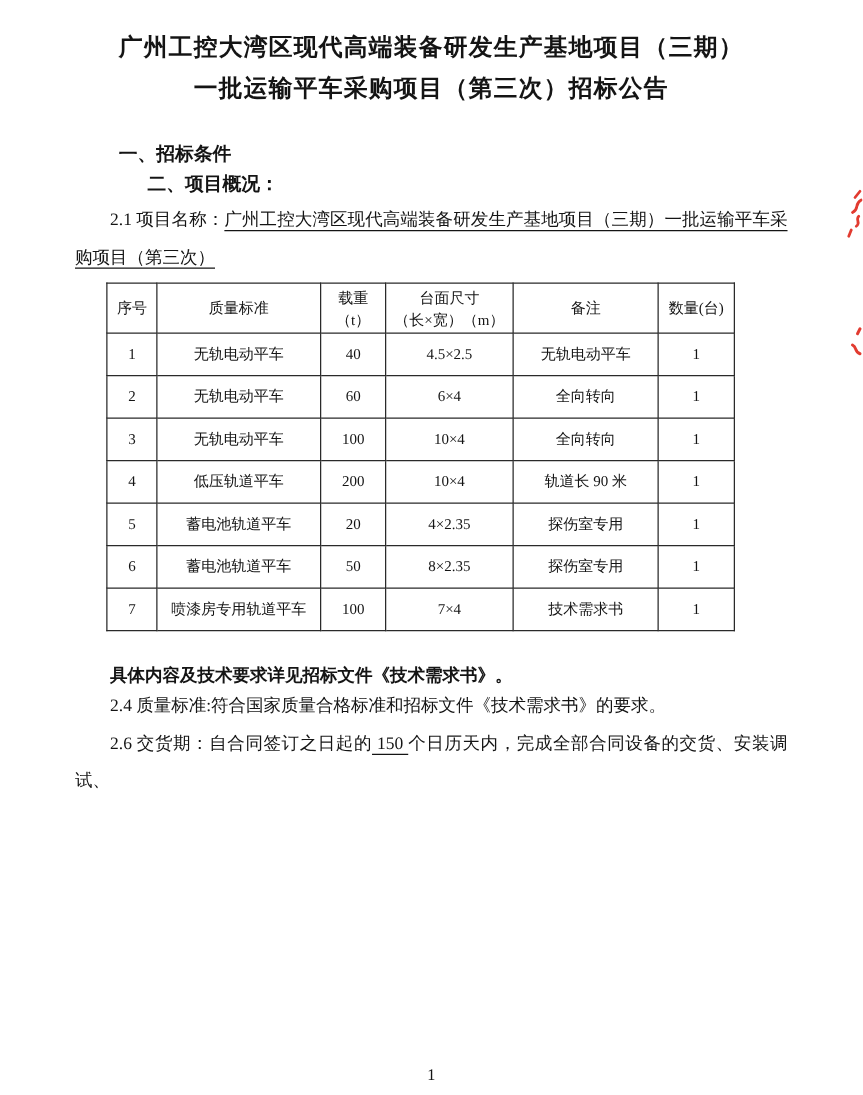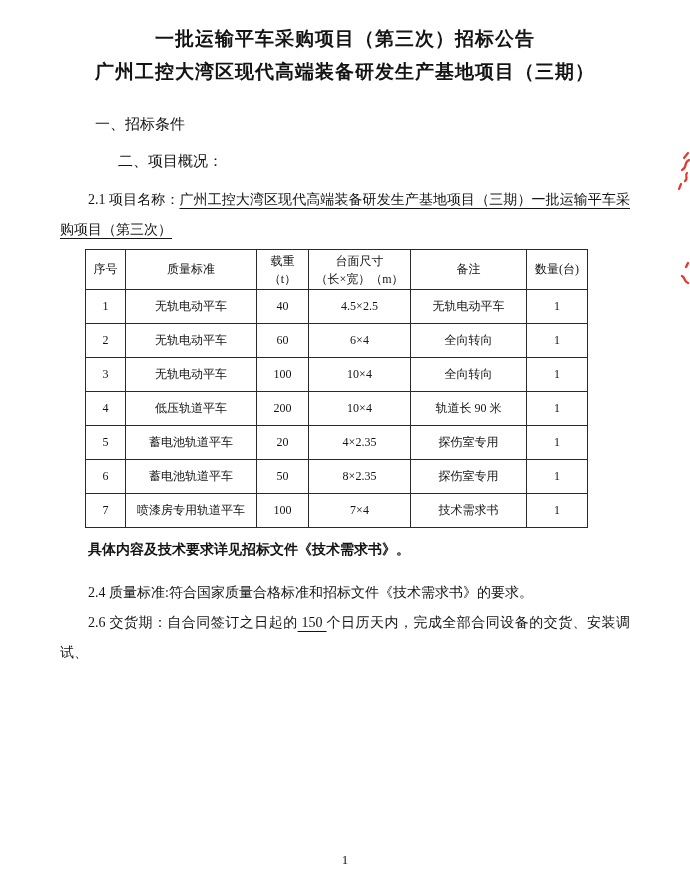--- a/index.html
+++ b/index.html
@@ -18,80 +18,80 @@
   .title-line {
     text-align:center;
     font-family:"Liberation Sans","DejaVu Sans",sans-serif;
     font-weight:bold;
     font-size:19px;
     line-height:33px;
     letter-spacing:1px;
   }
   .h-sec {
     font-family:"Liberation Sans","DejaVu Sans",sans-serif;
-    font-weight:normal;
+    font-weight:bold;
     font-size:15px;
     line-height:20px;
   }
   .h-sec1 { margin-top:26px; padding-left:35px; }
-  .h-sec2 { margin-top:17px;  padding-left:58px; }
+  .h-sec2 { margin-top:4px;  padding-left:58px; }
   .body {
     font-size:14px;
     line-height:30px;
     text-align:justify;
     text-indent:28px;
   }
   .para1 { margin-top:6px; }
-  .p21   { margin-top:14px; }
+  .p21   { margin-top:4px; }
   .u { text-decoration:underline; text-underline-offset:4px; }
   table.equip {
     margin:4px 0 0 25px;
     width:502px;
     border-collapse:collapse;
     table-layout:fixed;
     font-size:12px;
   }
   table.equip th, table.equip td {
     border:1px solid #2a2a2a;
     text-align:center;
     vertical-align:middle;
     font-weight:normal;
     padding:0 2px;
   }
   table.equip thead tr { height:40px; }
   table.equip tbody tr { height:34px; }
   .th-line { display:block; line-height:18px; }
   .note-bold {
-    margin-top:10px;
+    margin-top:24px;
     padding-left:28px;
     font-family:"Liberation Sans","DejaVu Sans",sans-serif;
     font-weight:bold;
     font-size:14px;
     line-height:22px;
   }
-  .single { margin-top:18px; line-height:30px; }
+  .single { margin-top:0; line-height:30px; }
   .s-tight { margin-top:0; }
   .page-number {
     position:absolute;
     bottom:8px; left:0; right:0;
     text-align:center;
     font-size:13px;
   }
   .seal { position:absolute; right:0; }
   .seal-1 { top:150px; }
   .seal-2 { top:260px; }
 </style>
 </head>
 <body>
 
 <div class="page">
 
   <header>
+    <div class="title-line">广州工控大湾区现代高端装备研发生产基地项目（三期）</div>
     <div class="title-line">一批运输平车采购项目（第三次）招标公告</div>
-    <div class="title-line">广州工控大湾区现代高端装备研发生产基地项目（三期）</div>
   </header>
 
   <h2 class="h-sec h-sec1">一、招标条件</h2>
 
 
   <h2 class="h-sec h-sec2">二、项目概况：</h2>
 
   <p class="body p21"><span>2.1 项目名称：</span><span class="u">广州工控大湾区现代高端装备研发生产基地项目（三期）一批运输平车采购项目（第三次）</span></p>
 
 

